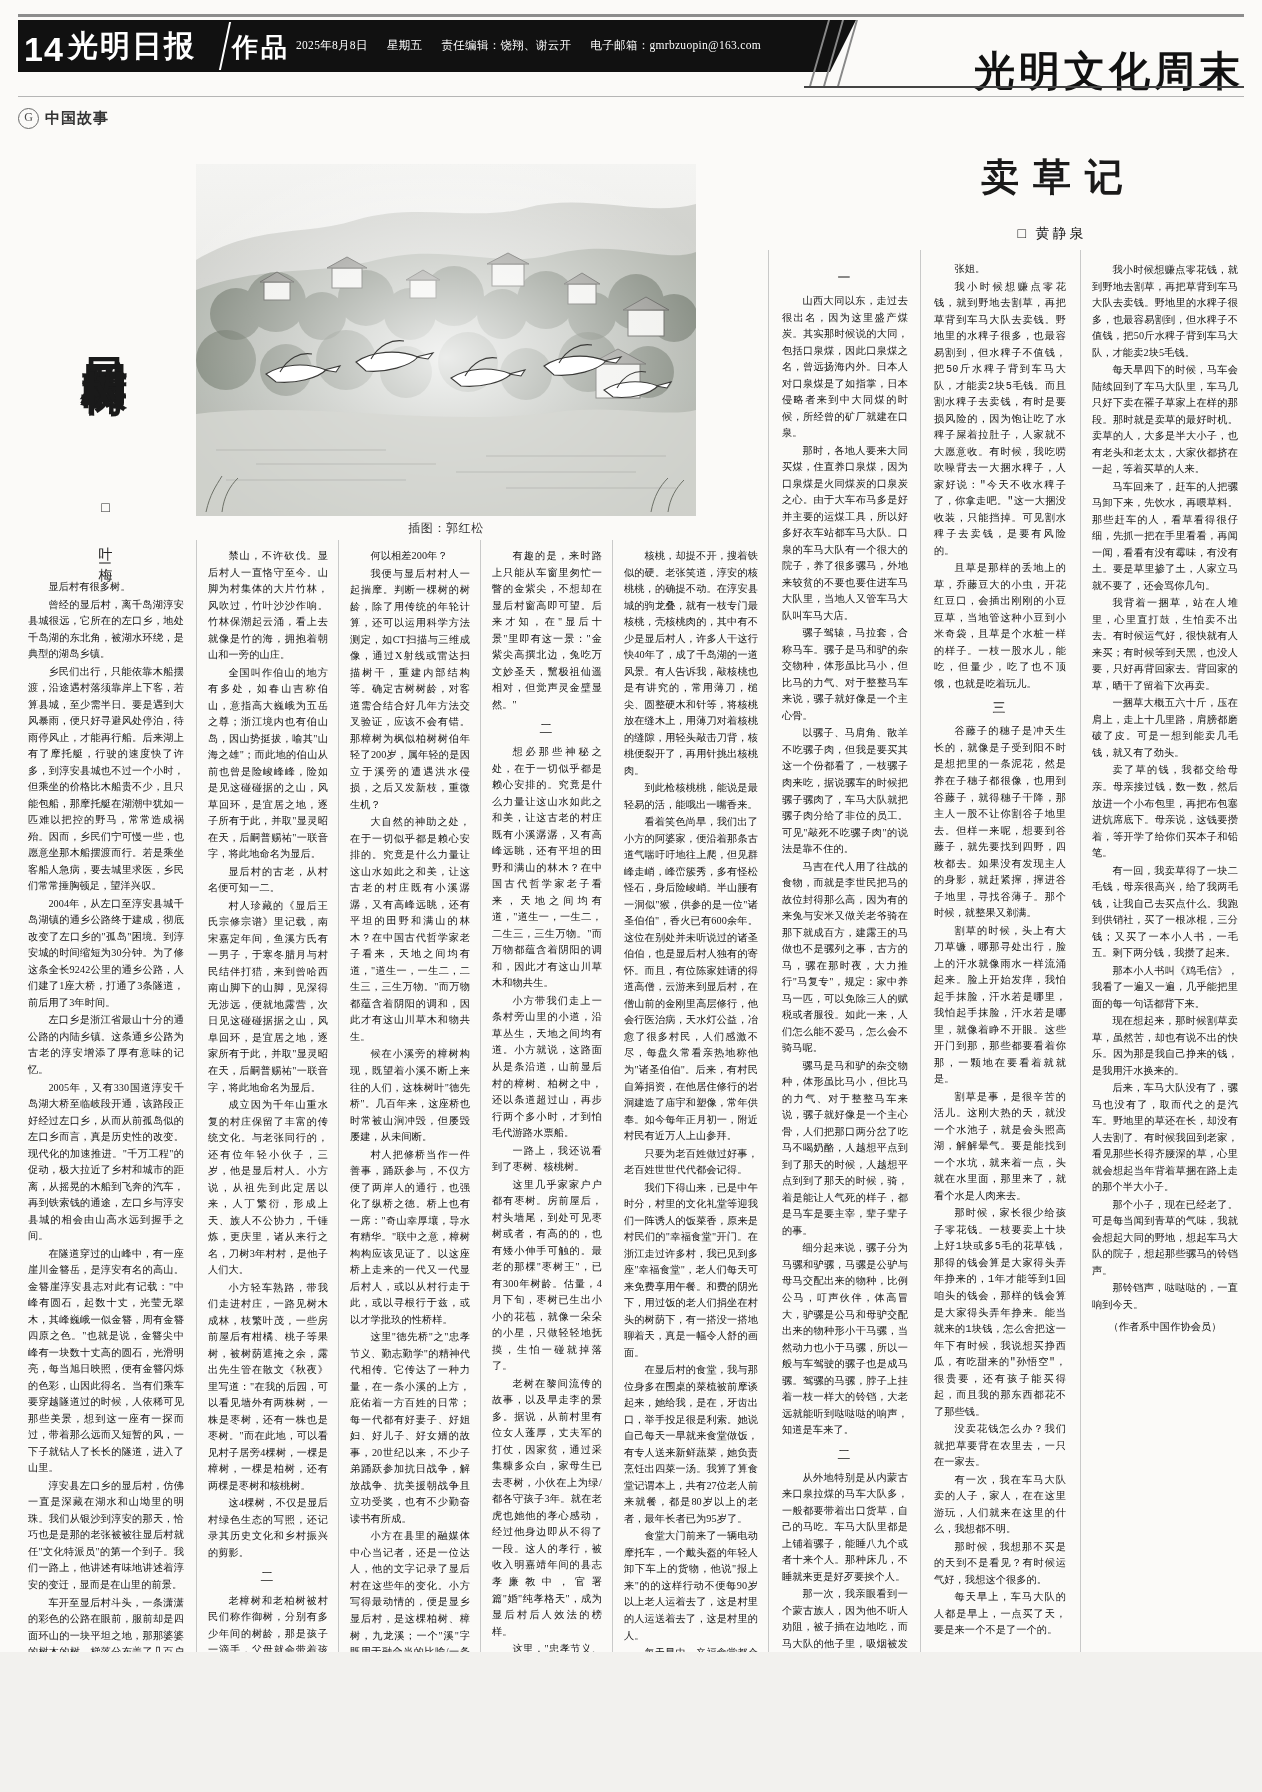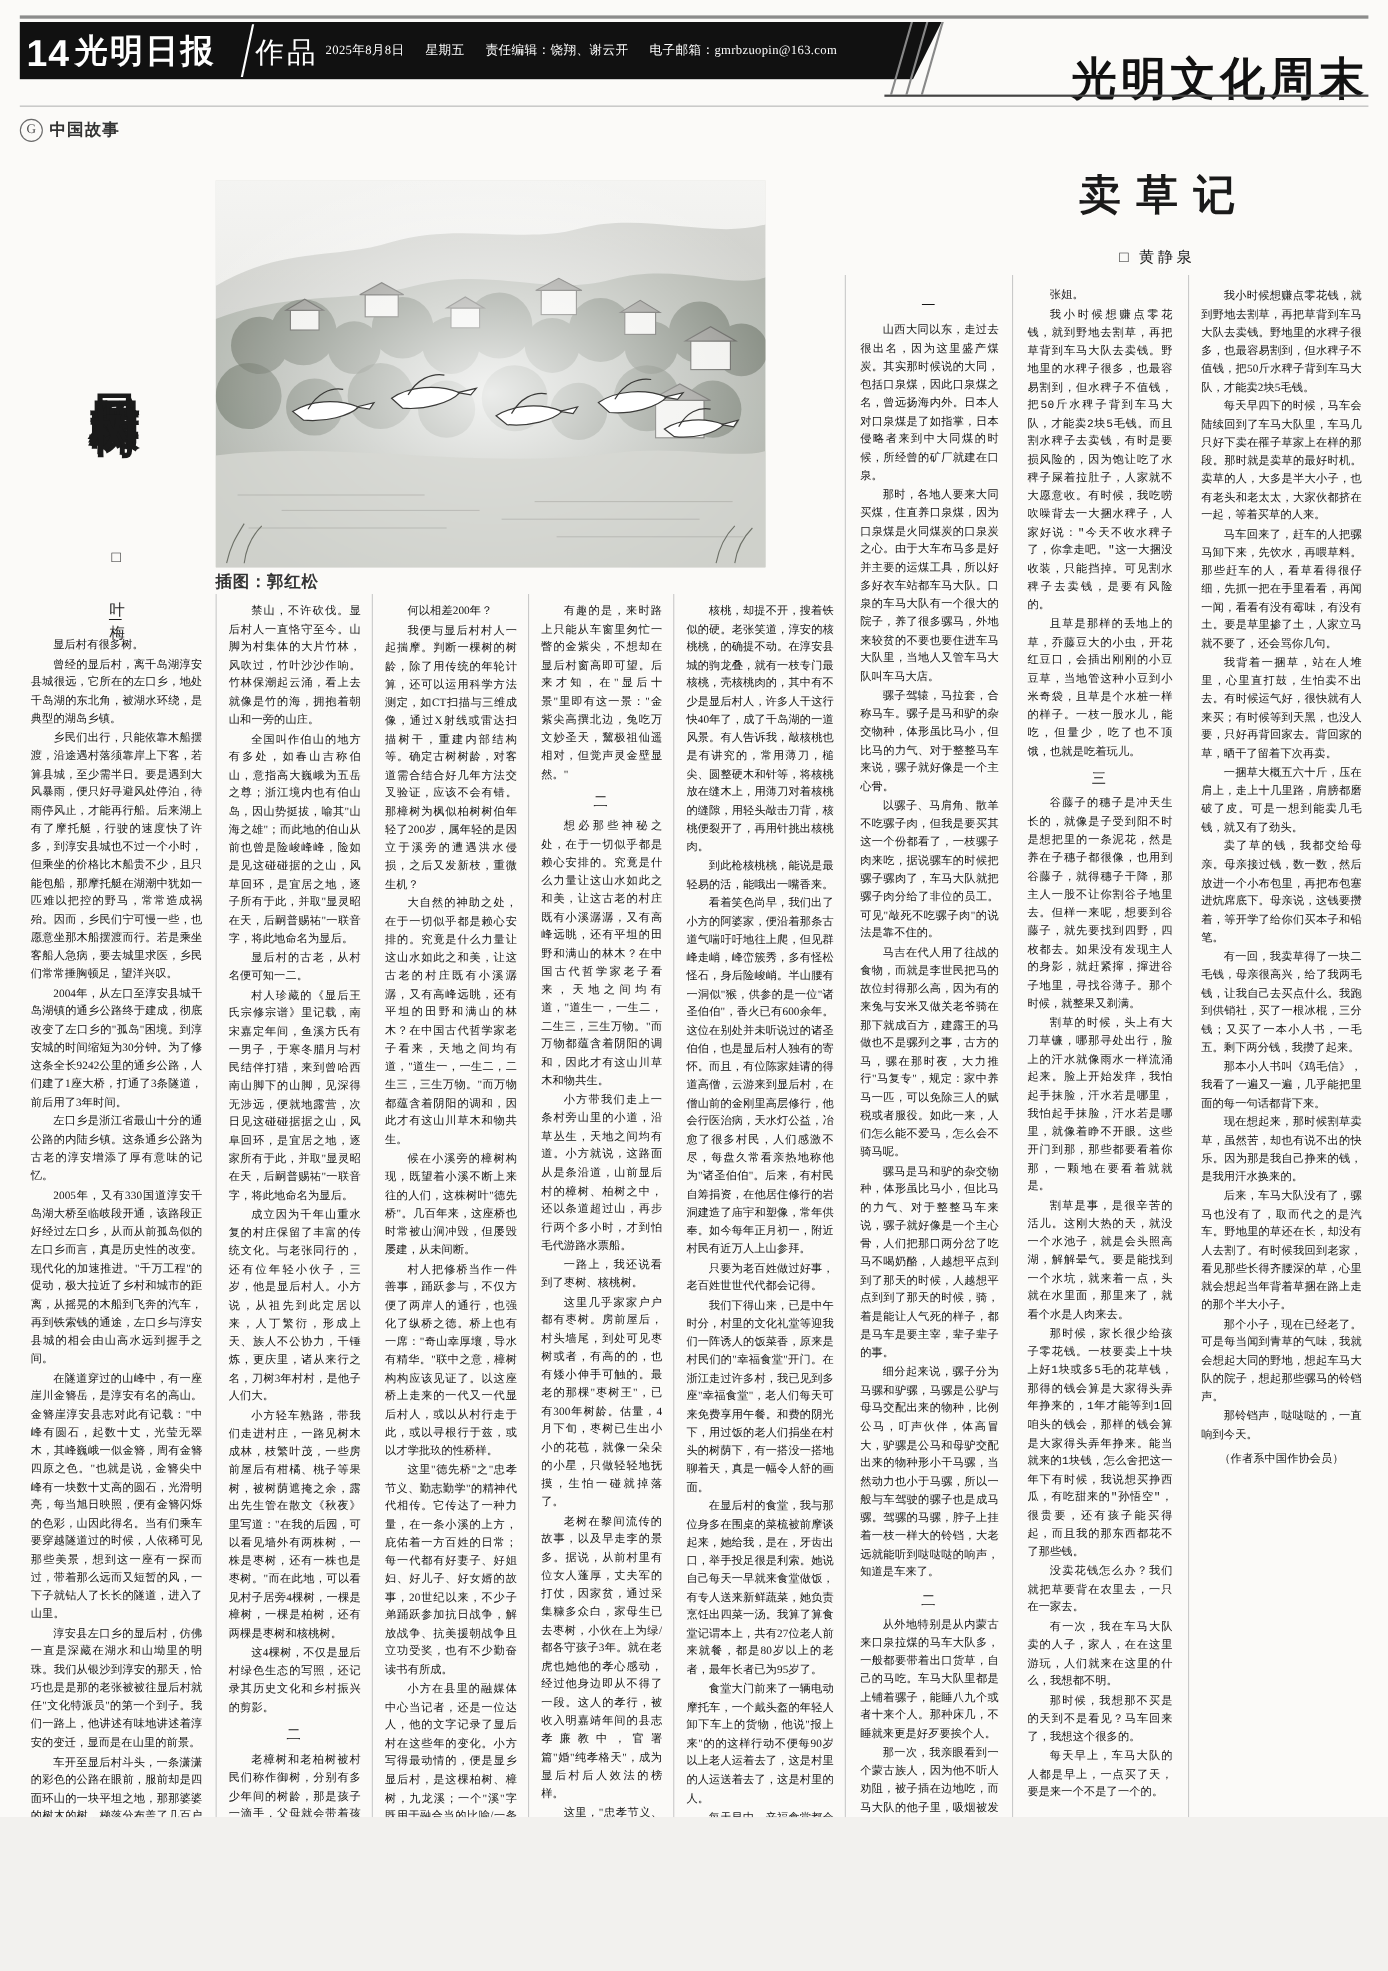--- a/index.html
+++ b/index.html
@@ -68,21 +68,21 @@
     position: absolute;
     left: 224px; top: 22px;
     width: 0; height: 48px;
     border-left: 2px solid #fff;
     transform: skewX(-12deg);
   }
   .mh-section {
     position: absolute;
     left: 232px; top: 30px;
     font-size: 26px;
-    font-weight: normal;
+    font-weight: bold;
     color: #fff;
     letter-spacing: 3px;
     white-space: nowrap;
   }
   .mh-meta {
     position: absolute;
     left: 296px; top: 38px;
     font-size: 11.5px;
     color: #fff;
     letter-spacing: 0.3px;
@@ -186,25 +186,24 @@
     left: 196px; top: 164px;
     width: 500px; height: 352px;
     overflow: hidden;
     background: #e9e9e6;
   }
   .illus svg { display:block; }
   .illus-caption {
     position: absolute;
     left: 196px; top: 520px;
     width: 500px;
-    text-align: left;
-    font-size: 15px;
+    text-align: center;
+    font-size: 12px;
     color: #333;
     letter-spacing: 0.6px;
-    font-weight: bold;
   }
 
   
   .headline-right {
     position: absolute;
     left: 860px; top: 152px;
     width: 384px;
     text-align: center;
   }
   .headline-right .t {
@@ -491,21 +490,21 @@
     <p>张姐。</p>
     <p>我小时候想赚点零花钱，就到野地去割草，再把草背到车马大队去卖钱。野地里的水稗子很多，也最容易割到，但水稗子不值钱，把50斤水稗子背到车马大队，才能卖2块5毛钱。而且割水稗子去卖钱，有时是要损风险的，因为饱让吃了水稗子屎着拉肚子，人家就不大愿意收。有时候，我吃唠吹噪背去一大捆水稗子，人家好说："今天不收水稗子了，你拿走吧。"这一大捆没收装，只能挡掉。可见割水稗子去卖钱，是要有风险的。</p>
     <p>且草是那样的丢地上的草，乔藤豆大的小虫，开花红豆口，会插出刚刚的小豆豆草，当地管这种小豆到小米奇袋，且草是个水桩一样的样子。一枝一股水儿，能吃，但量少，吃了也不顶饿，也就是吃着玩儿。</p>
     <div class="sectnum">三</div>
     <p>谷藤子的穗子是冲天生长的，就像是子受到阳不时是想把里的一条泥花，然是养在子穗子都很像，也用到谷藤子，就得穗子干降，那主人一股不让你割谷子地里去。但样一来呢，想要到谷藤子，就先要找到四野，四枚都去。如果没有发现主人的身影，就赶紧撺，撺进谷子地里，寻找谷薄子。那个时候，就整果又剃满。</p>
     <p>割草的时候，头上有大刀草镰，哪那寻处出行，脸上的汗水就像雨水一样流涌起来。脸上开始发痒，我怕起手抹脸，汗水若是哪里，我怕起手抹脸，汗水若是哪里，就像着睁不开眼。这些开门到那，那些都要看着你那，一颗地在要看着就就是。</p>
     <p>割草是事，是很辛苦的活儿。这刚大热的天，就没一个水池子，就是会头照高湖，解解晕气。要是能找到一个水坑，就来着一点，头就在水里面，那里来了，就看个水是人肉来去。</p>
     <p>那时候，家长很少给孩子零花钱。一枝要卖上十块上好1块或多5毛的花草钱，那得的钱会算是大家得头弄年挣来的，1年才能等到1回咱头的钱会，那样的钱会算是大家得头弄年挣来。能当就来的1块钱，怎么舍把这一年下有时候，我说想买挣西瓜，有吃甜来的"孙悟空"，很贵要，还有孩子能买得起，而且我的那东西都花不了那些钱。</p>
     <p>没卖花钱怎么办？我们就把草要背在农里去，一只在一家去。</p>
     <p>有一次，我在车马大队卖的人子，家人，在在这里游玩，人们就来在这里的什么，我想都不明。</p>
-    <p>那时候，我想那不买是的天到不是看见？马车回来了，我想这个很多的。</p>
+    <p>那时候，我想那不买是的天到不是看见？有时候运气好，我想这个很多的。</p>
     <p>每天早上，车马大队的人都是早上，一点买了天，要是来一个不是了一个的。</p>
   </div>
 
   <div class="col" style="left:1092px; top:262px; width:146px;">
     <p>我小时候想赚点零花钱，就到野地去割草，再把草背到车马大队去卖钱。野地里的水稗子很多，也最容易割到，但水稗子不值钱，把50斤水稗子背到车马大队，才能卖2块5毛钱。</p>
     <p>每天早四下的时候，马车会陆续回到了车马大队里，车马几只好下卖在罹子草家上在样的那段。那时就是卖草的最好时机。卖草的人，大多是半大小子，也有老头和老太太，大家伙都挤在一起，等着买草的人来。</p>
     <p>马车回来了，赶车的人把骡马卸下来，先饮水，再喂草料。那些赶车的人，看草看得很仔细，先抓一把在手里看看，再闻一闻，看看有没有霉味，有没有土。要是草里掺了土，人家立马就不要了，还会骂你几句。</p>
     <p>我背着一捆草，站在人堆里，心里直打鼓，生怕卖不出去。有时候运气好，很快就有人来买；有时候等到天黑，也没人要，只好再背回家去。背回家的草，晒干了留着下次再卖。</p>
     <p>一捆草大概五六十斤，压在肩上，走上十几里路，肩膀都磨破了皮。可是一想到能卖几毛钱，就又有了劲头。</p>
     <p>卖了草的钱，我都交给母亲。母亲接过钱，数一数，然后放进一个小布包里，再把布包塞进炕席底下。母亲说，这钱要攒着，等开学了给你们买本子和铅笔。</p>

